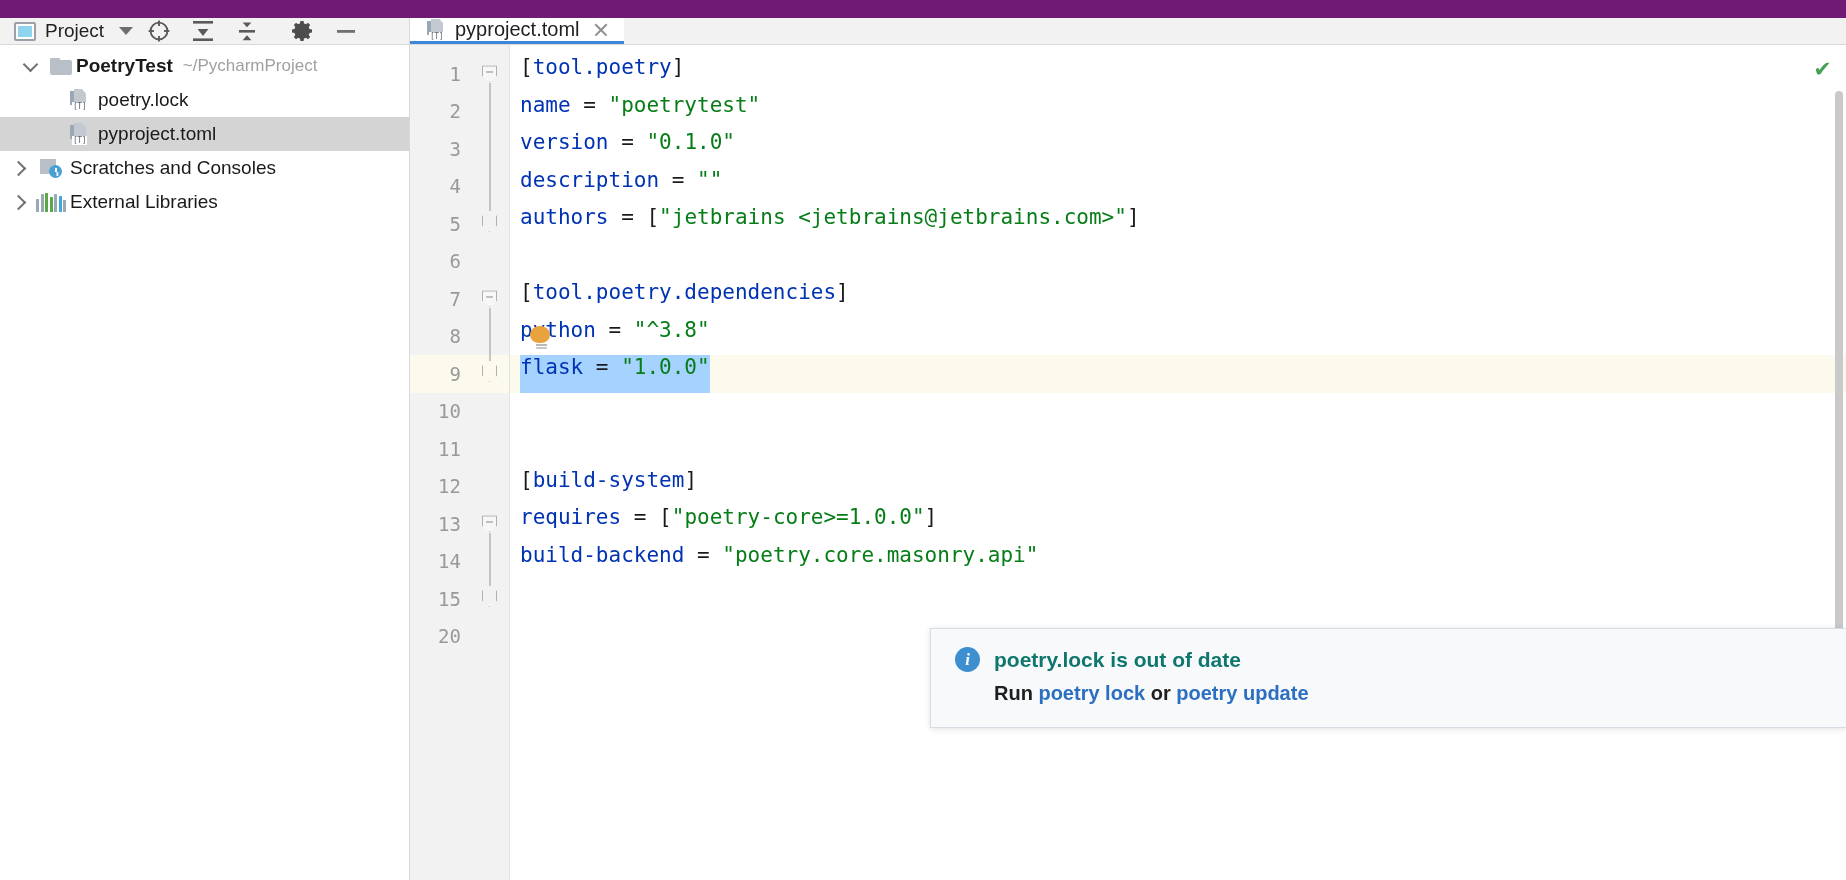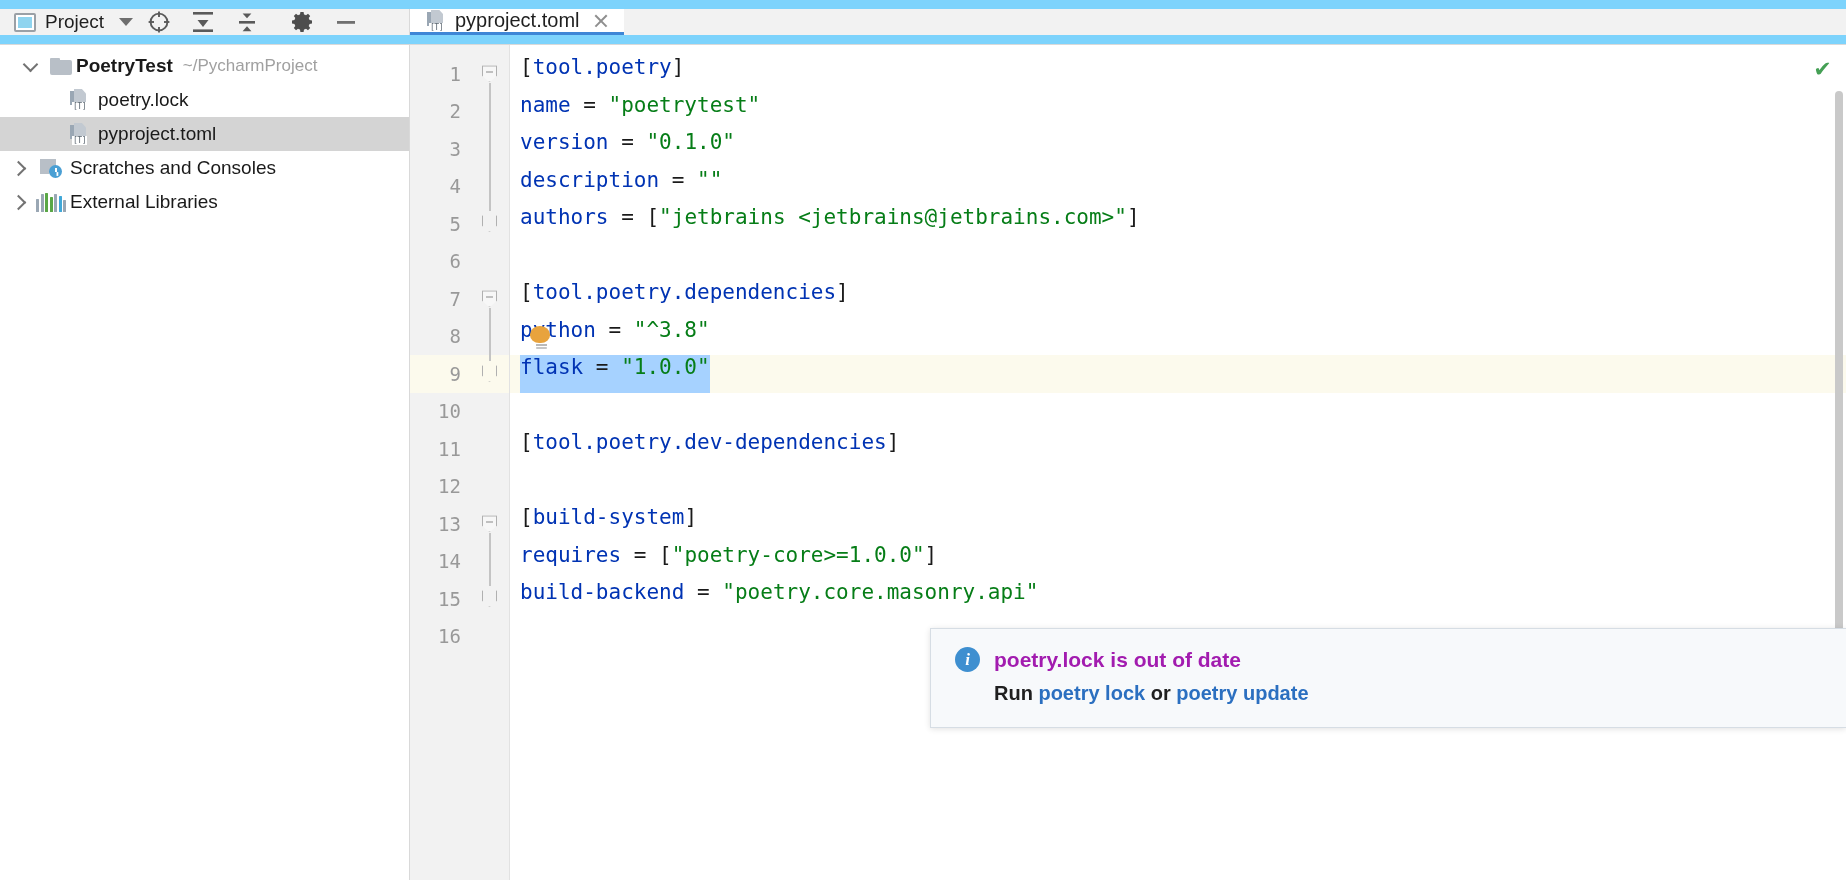--- a/index.html
+++ b/index.html
@@ -7,22 +7,22 @@
     width: 1846px; height: 880px;
     font-family: "Liberation Sans", sans-serif;
     background: #ffffff;
     overflow: hidden;
   }
   .app { position: relative; width: 1846px; height: 880px; display: flex; flex-direction: column; }
 
   
   .topbar {
     height: 45px; min-height: 45px;
-    background: #7dd3fc;
-    display: flex; align-items: center;
+    background: #701a75;
+    display: flex; align-items: flex-end;
     border-bottom: 1px solid #d9d9d9;
     position: relative;
   }
   .toolwin-head {
     width: 410px; min-width: 410px;
     display: flex; align-items: center;
     background: #f2f2f2;
     padding-left: 10px;
     border-right: 1px solid #d9d9d9;
   }
@@ -223,21 +223,21 @@
     padding: 18px 20px 0 24px;
   }
   .bl-head { display: flex; align-items: center; gap: 14px; }
   .info-icon {
     width: 25px; height: 25px; border-radius: 50%;
     background: #3e8fd0; color: #ffffff;
     font-size: 17px; font-weight: bold; font-style: italic;
     display: flex; align-items: center; justify-content: center;
     flex: none; font-family: "Liberation Serif", serif;
   }
-  .bl-title { font-size: 21px; font-weight: bold; color: #a21caf; }
+  .bl-title { font-size: 21px; font-weight: bold; color: #0f766e; }
   .bl-body { margin: 10px 0 0 39px; font-size: 20px; color: #1f1f1f; font-weight: bold; }
   .bl-link { color: #2b6fc0; text-decoration: none; }
 </style>
 </head>
 <body>
 
 <div class="app">
 
   <div class="topbar">
 
@@ -383,39 +383,38 @@
           <div class="gline">6</div>
           <div class="gline">7<span class="fold open"></span></div>
           <div class="gline">8</div>
           <div class="gline cur">9<span class="fold end"></span></div>
           <div class="gline">10</div>
           <div class="gline">11</div>
           <div class="gline">12</div>
           <div class="gline">13<span class="fold open"></span></div>
           <div class="gline">14</div>
           <div class="gline">15<span class="fold end"></span></div>
-          <div class="gline">16</div>
+          <div class="gline">20</div>
           <div class="foldline" style="top: 38px; height: 128px;"></div>
           <div class="foldline" style="top: 263px; height: 53px;"></div>
           <div class="foldline" style="top: 488px; height: 53px;"></div>
         </div>
       <div class="code">
         <div class="inspect-ok">✔</div>
         <div class="vscroll"></div>
       <div class="cline"><span><span class="p">[</span><span class="k">tool.poetry</span><span class="p">]</span></span></div>
           <div class="cline"><span><span class="k">name</span><span class="p"> = </span><span class="s">"poetrytest"</span></span></div>
           <div class="cline"><span><span class="k">version</span><span class="p"> = </span><span class="s">"0.1.0"</span></span></div>
           <div class="cline"><span><span class="k">description</span><span class="p"> = </span><span class="s">""</span></span></div>
           <div class="cline"><span><span class="k">authors</span><span class="p"> = [</span><span class="s">"jetbrains &lt;jetbrains@jetbrains.com&gt;"</span><span class="p">]</span></span></div>
           <div class="cline"><span></span></div>
           <div class="cline"><span><span class="p">[</span><span class="k">tool.poetry.dependencies</span><span class="p">]</span></span></div>
           <div class="cline"><span><span class="k">python</span><span class="p"> = </span><span class="s">"^3.8"</span></span></div>
           <div class="cline cur"><span class="caret"></span><span class="sel"><span class="k">flask</span><span class="p"> = </span><span class="s">"1.0.0"</span></span></div>
           <div class="cline"><span></span></div>
-          <div class="cline"><span><span class="p">[</span><span class="k">tool.poetry.dev-dependencies</span><span class="p">]</span></span></div>
           <div class="cline"><span></span></div>
           <div class="cline"><span><span class="p">[</span><span class="k">build-system</span><span class="p">]</span></span></div>
           <div class="cline"><span><span class="k">requires</span><span class="p"> = [</span><span class="s">"poetry-core&gt;=1.0.0"</span><span class="p">]</span></span></div>
           <div class="cline"><span><span class="k">build-backend</span><span class="p"> = </span><span class="s">"poetry.core.masonry.api"</span></span></div>
           <div class="cline"><span></span></div>
           <div class="bulb" style="left: 20px; top: 280.5px;">
             <div class="glass"></div>
             <div class="base"></div>
           </div>
         </div>

